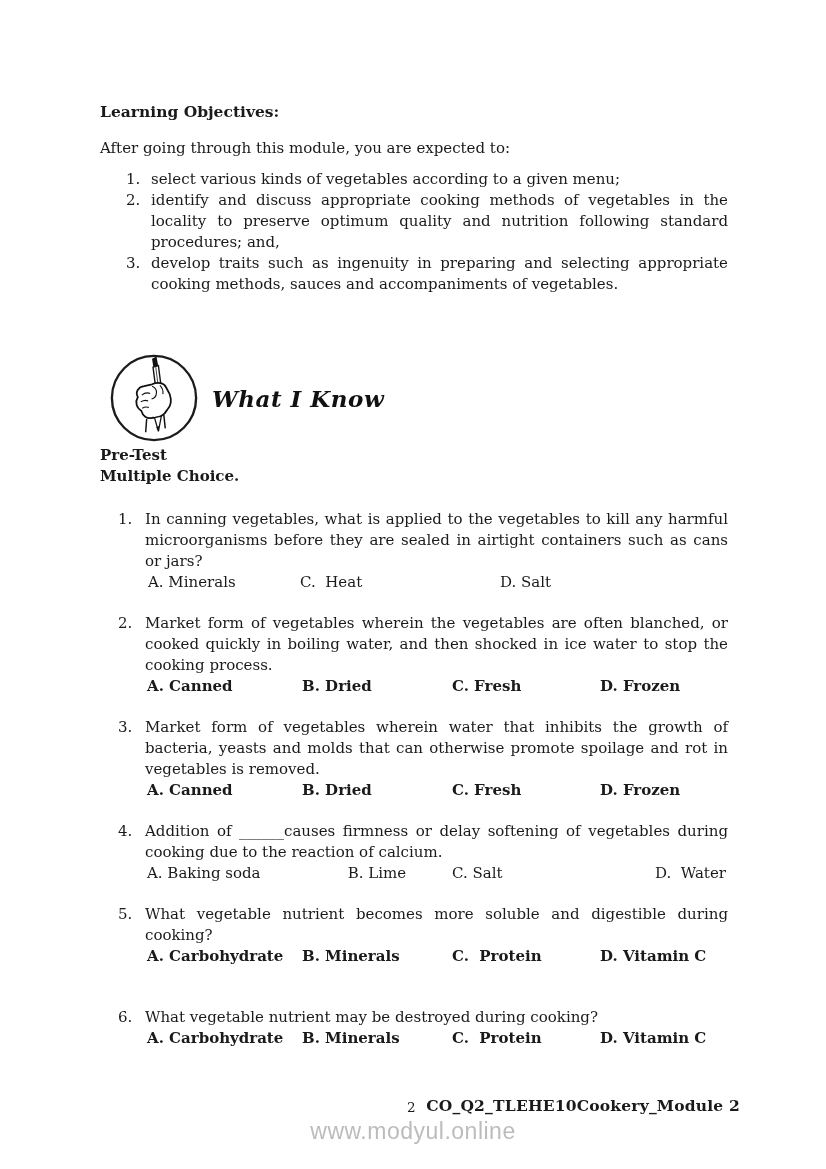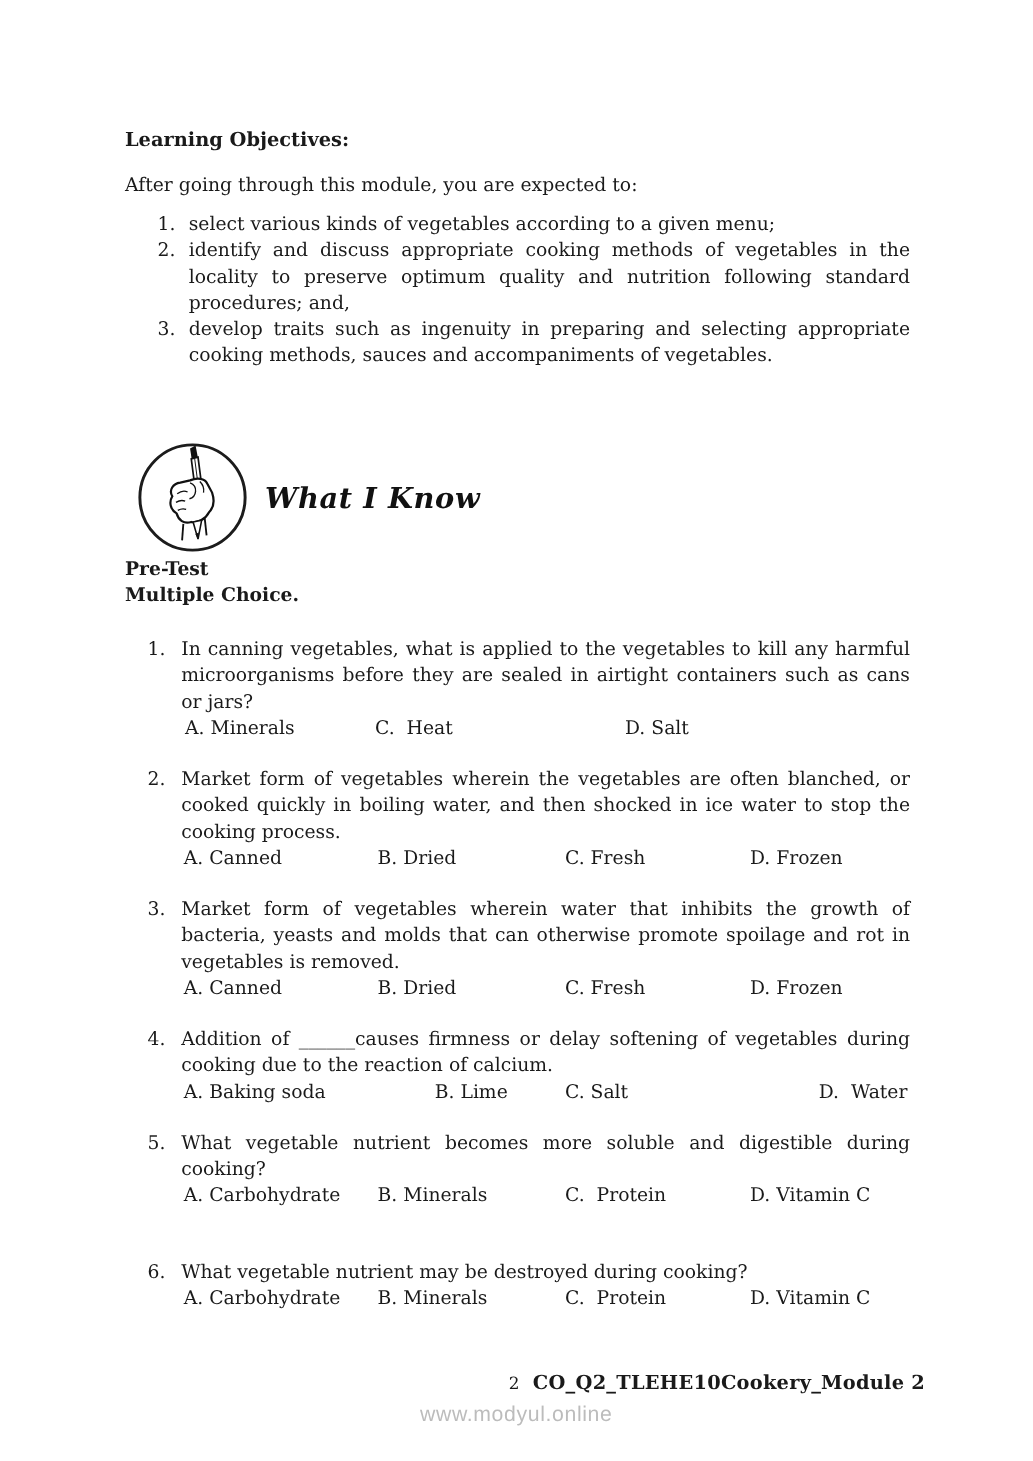--- a/index.html
+++ b/index.html
@@ -64,21 +64,21 @@
   .q-num { position: absolute; left: 18px; top: 0; }
   .q-text { text-align: justify; }
   .opts { display: flex; }
   .opt { white-space: pre; flex: 0 0 auto; }
   
   .opts-a { padding-left: 3px; }
   .opts-a .opt:nth-child(1) { width: 152px; }
   .opts-a .opt:nth-child(2) { width: 200px; }
   .opts-a .opt:nth-child(3) { width: 152px; }
   
-  .opts-b { padding-left: 2px; }
+  .opts-b { padding-left: 2px; font-weight: bold; }
   .opts-b .opt:nth-child(1) { width: 155px; }
   .opts-b .opt:nth-child(2) { width: 150px; }
   .opts-b .opt:nth-child(3) { width: 148px; }
   
   .opts-c { padding-left: 2px; }
   .opts-c .opt:nth-child(1) { width: 155px; }
   .opts-c .opt:nth-child(2) { width: 150px; text-align: center; }
   .opts-c .opt:nth-child(3) { width: 203px; }
 
   .footer {
@@ -100,21 +100,21 @@
     font-weight: bold;
     font-size: 15.5px;
     letter-spacing: 0.2px;
   }
   .watermark {
     position: absolute;
     left: 0; right: 0;
     top: 26px;
     text-align: center;
     font-family: "Liberation Sans", "DejaVu Sans", sans-serif;
-    font-size: 17px;
+    font-size: 23px;
     letter-spacing: 0.5px;
     color: #bcbcbc;
     font-weight: 300;
   }
 </style>
 </head>
 <body>
 
 <div class="page">
   <div class="content">

